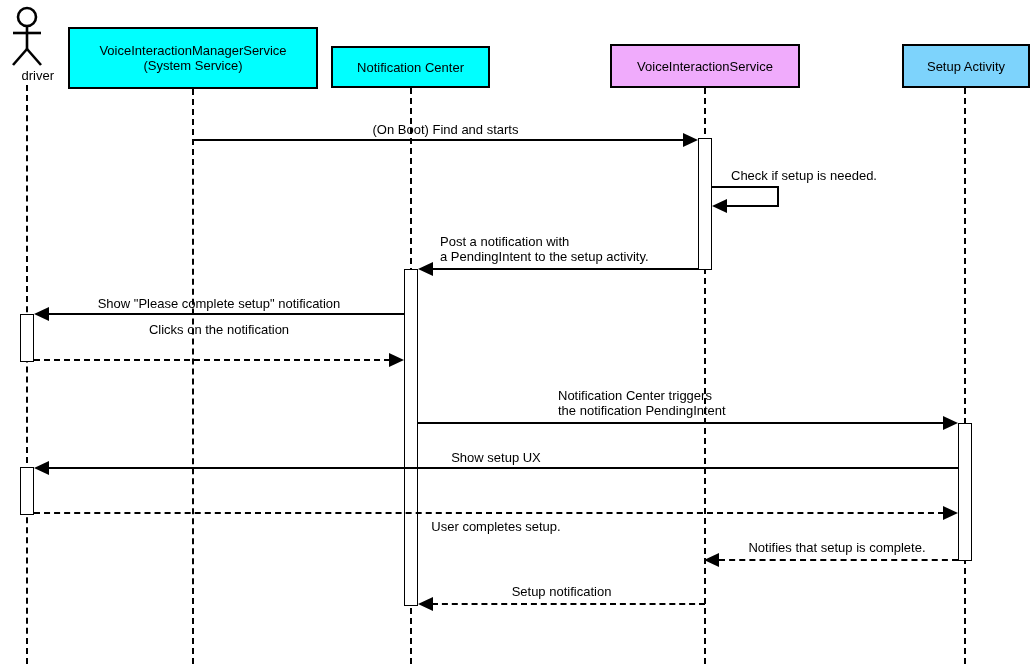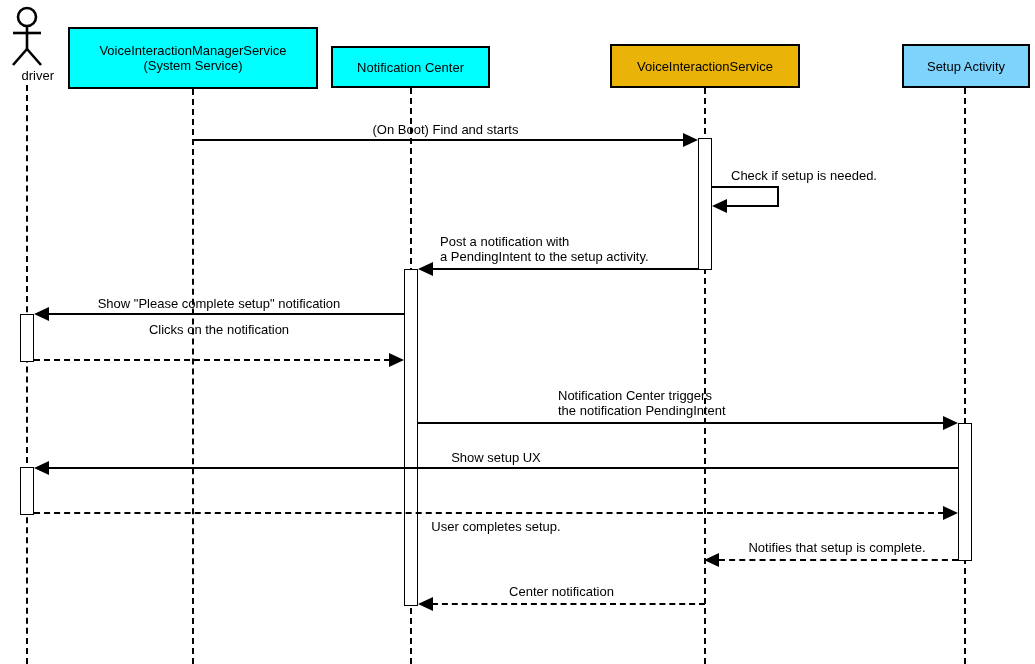--- a/index.html
+++ b/index.html
@@ -52,21 +52,21 @@
 
   <div class="pbox" style="left: 331px; top: 46px; width: 159px; height: 42px; background: rgb(0, 255, 255);">
     <span>Notification Center</span>
   </div>
   <div class="pbox" style="left: 68px; top: 27px; width: 250px; height: 62px; background: rgb(0, 255, 255);">
     <div>
       <span>VoiceInteractionManagerService</span><br>
       <span>(System Service)</span>
     </div>
   </div>
-  <div class="pbox" style="left: 610px; top: 44px; width: 190px; height: 44px; background: #eab308;">
+  <div class="pbox" style="left: 610px; top: 44px; width: 190px; height: 44px; background: #f0abfc;">
     <span>VoiceInteractionService</span>
   </div>
   <div class="pbox" style="left: 902px; top: 44px; width: 128px; height: 44px; background: #7dd3fc;">
     <span>Setup Activity</span>
   </div>
 
   <div class="activation" style="left:698px;top:138px;height:132px;"></div>
   <div class="activation" style="left:404px;top:269px;height:337px;"></div>
   <div class="activation" style="left:20px;top:314px;height:48px;"></div>
   <div class="activation" style="left:20px;top:467px;height:48px;"></div>
@@ -111,15 +111,15 @@
   <div class="hline dashed" style="left:34px;width:910px;top:512px;"></div>
   <div class="arr right" style="left:943px;top:506px;"></div>
   <div class="msg-label center" style="left:34px;width:924px;top:475px;margin-top:44px;">User completes setup.</div>
 
   <div class="hline dashed" style="left:719px;width:239px;top:559px;"></div>
   <div class="arr left" style="left:704px;top:553px;"></div>
   <div class="msg-label center" style="left:712px;width:250px;top:540px;">Notifies that setup is complete.</div>
 
   <div class="hline dashed" style="left:432px;width:273px;top:603px;"></div>
   <div class="arr left" style="left:418px;top:597px;"></div>
-  <div class="msg-label center" style="left:418px;width:287px;top:584px;">Center notification</div>
+  <div class="msg-label center" style="left:418px;width:287px;top:584px;">Setup notification</div>
 
 </div>
 
 </body></html>

